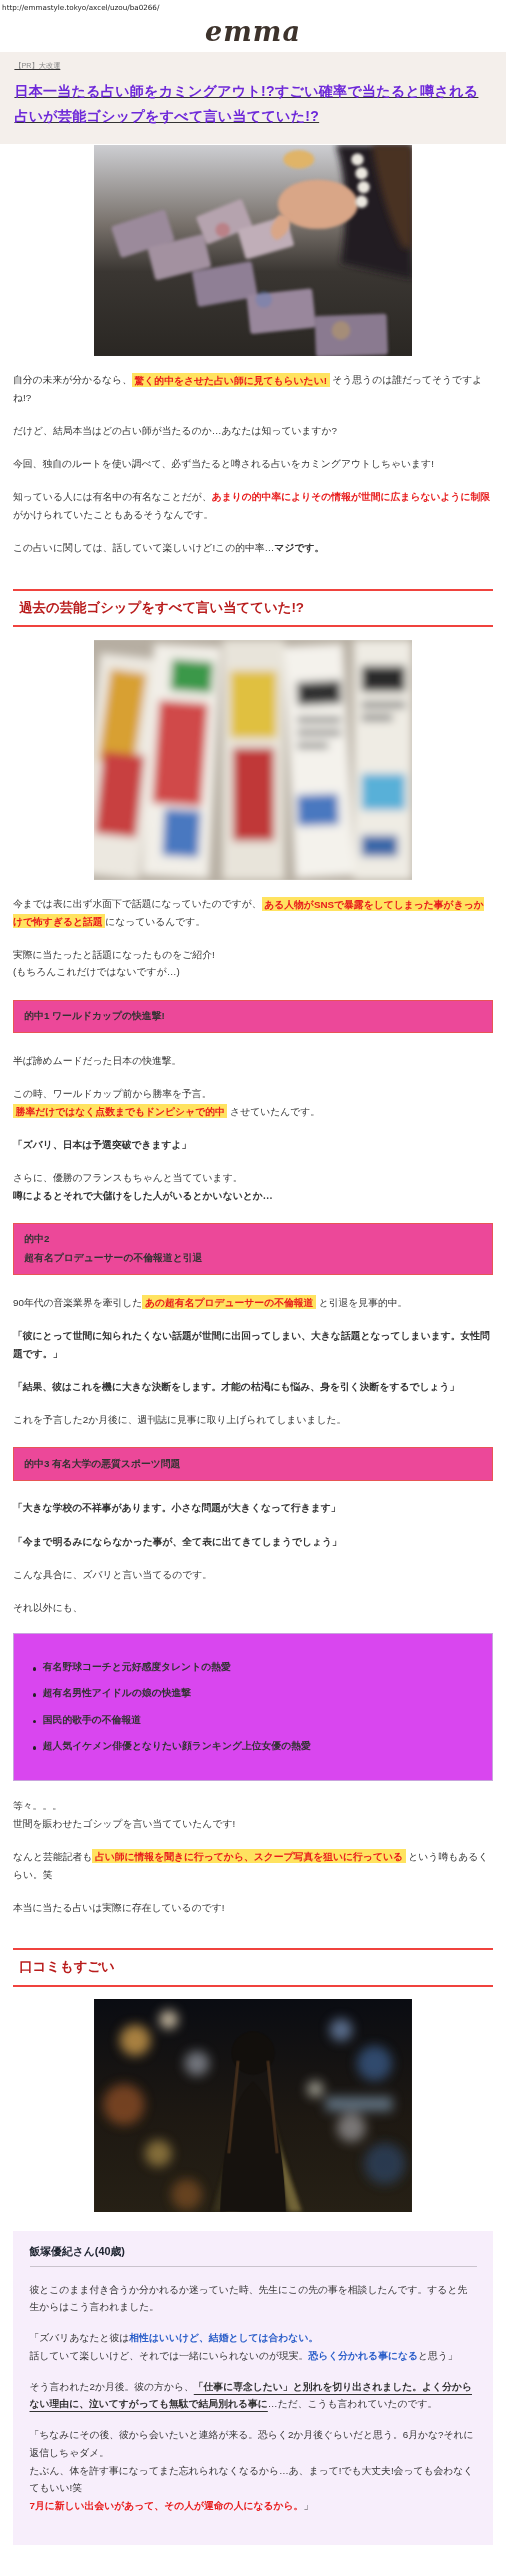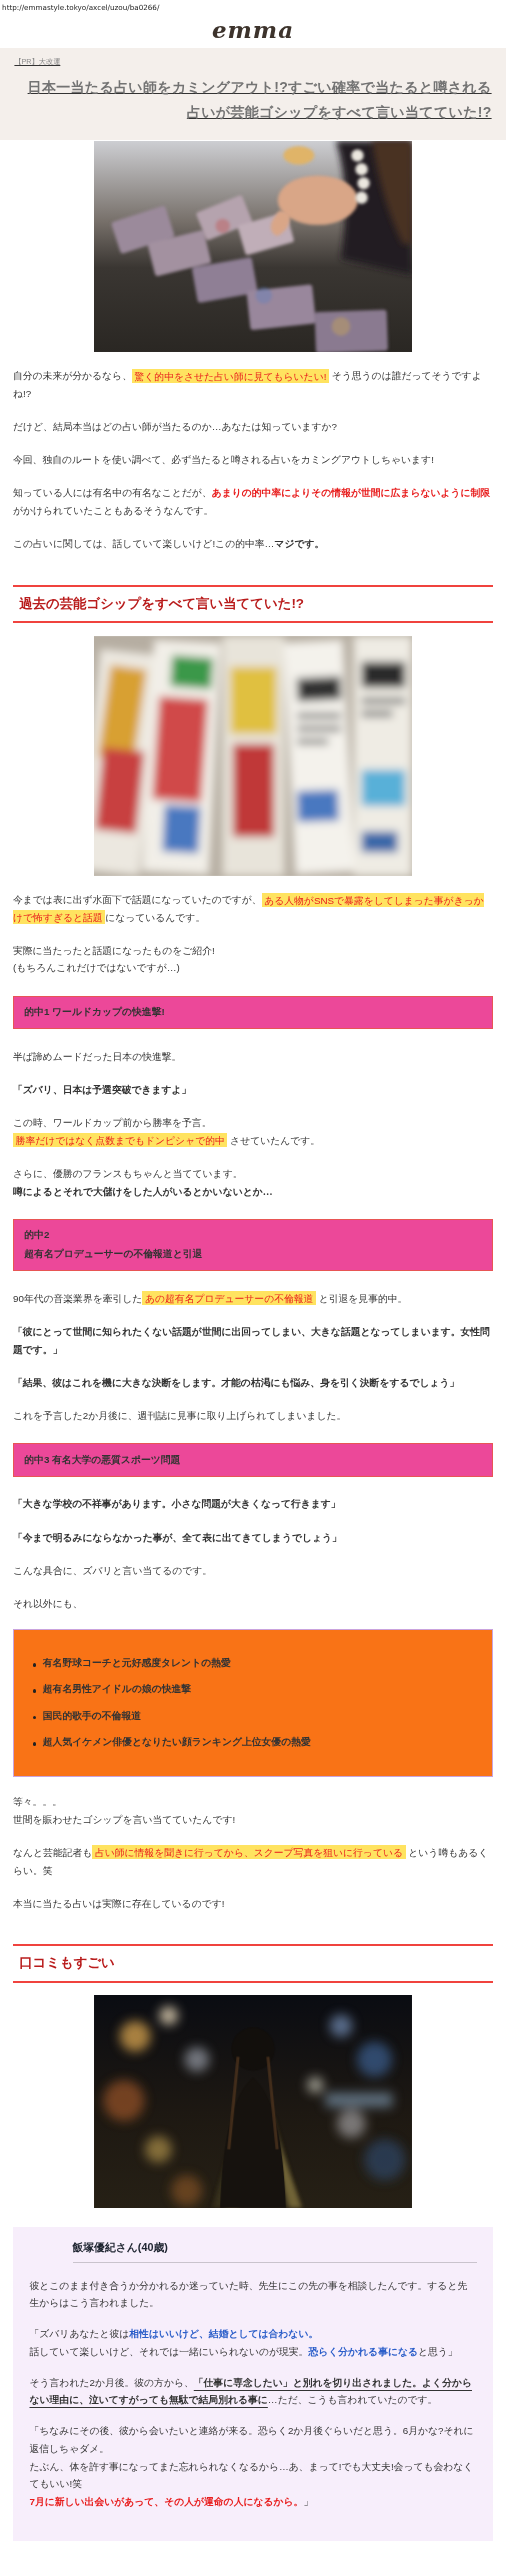--- a/index.html
+++ b/index.html
@@ -1,41 +1,41 @@
 <!DOCTYPE html>
 <html lang="ja" style="font-size:8.2px"><head>
 <meta charset="utf-8">
 <style>
   * { margin:0; padding:0; box-sizing:border-box; }
   body { background:#fff; font-family:"Liberation Sans","DejaVu Sans",sans-serif; color:#333; }
   .page { width:506px; margin:0 auto; background:#fff; }
   .url-line { font-size:7.2px; color:#222; padding:2.6px 2.1px 1px; font-family:"DejaVu Sans",sans-serif; }
   .site-header { background:#fff; text-align:center; padding:3.1px 0 5.2px; }
-  .logo { font-family:"DejaVu Serif","Liberation Serif",serif; font-style:italic; font-weight:bold; font-size:23px; color:#3d332c; letter-spacing:1px; }
+  .logo { font-family:"DejaVu Serif","Liberation Serif",serif; font-style:italic; font-weight:bold; font-size:27px; color:#3d332c; letter-spacing:1px; }
   .title-band { background:#f4efeb; padding:9.3px 14.4px 15.5px;text-decoration:underline; }
   .category { font-size:7.2px; color:#8a8a8a; margin-bottom:8.2px; }
-  h1.page-title { font-size:14px; color:#737373; font-weight:bold; line-height:1.75; letter-spacing:0.3px;text-align:right; }
+  h1.page-title { font-size:14px; color:#6d28d9; font-weight:bold; line-height:1.75; letter-spacing:0.3px; }
   main.content { padding:0 13px; }
   figure.ph { width:318px; margin:1px auto 11.3px; overflow:hidden; }
   figure.ph svg { display:block; }
   p.para { font-size:9.8px; line-height:1.8; margin:15.5px 0; }
-  .hl { background:#ffe360; color:#e81c1c; font-weight:normal; padding:1.5px 2.6px; }
+  .hl { background:#ffe360; color:#e81c1c; font-weight:bold; padding:1.5px 2.6px; }
   .rb { color:#e81c1c; font-weight:bold; }
   .b { font-weight:bold;font-family:Liberation Serif, serif; }
   .bb { color:#2b5ec9; font-weight:bold; }
   .bu { font-weight:bold; text-decoration:underline; text-decoration-thickness:1px; text-underline-offset:4.1px; }
   h2.section { border-top:2.6px solid #f0433e; border-bottom:2.6px solid #f0433e; font-size:13.4px; font-weight:bold; color:#b91c1c; padding:8.2px 6.2px; margin:32px 0 12.4px; }
   .hit-box { background:#ec4899; border:1px solid #e85555; padding:6.7px 10.3px; margin:18.5px 0; font-size:9.8px; font-weight:bold; line-height:1.9; }
-  .purple-box { background:#f97316; border:1px solid #c9a3dd; padding:13.4px 17.5px; margin:16.5px 0; }
+  .purple-box { background:#d946ef; border:1px solid #c9a3dd; padding:13.4px 17.5px; margin:16.5px 0; }
   .purple-box ul { list-style:none; }
   .purple-box li { font-size:9.8px; font-weight:bold; margin:13.4px 0; padding-left:11.3px; position:relative; }
   .purple-box li::before { content:""; position:absolute; left:1px; top:0.65em; width:3.6px; height:3.6px; background:#222; border-radius:50%; }
   .review { padding:14.4px 16.5px 17.5px; margin:18.5px 0 5.2px; }
   .review-1 { background:#f7eefb; }
-  .review h3 { font-size:10.8px; font-weight:bold; color:#1e2430; padding-bottom:7.2px; border-bottom:0.5px solid rgba(0,0,0,0.18); margin-bottom:5.2px;margin-left:43px; }
+  .review h3 { font-size:10.8px; font-weight:bold; color:#1e2430; padding-bottom:7.2px; border-bottom:0.5px solid rgba(0,0,0,0.18); margin-bottom:5.2px; }
   .review p { font-size:9.8px; line-height:1.8; margin:13.4px 0; }
 </style>
 </head>
 <body>
 
 <div class="page">
 
   <div class="url-line">http://emmastyle.tokyo/axcel/uzou/ba0266/</div>
 
   <header class="site-header">
@@ -135,22 +135,22 @@
       </svg>
     </figure>
 
     <p class="para"><span>今までは表に出ず水面下で話題になっていたのですが、</span><span class="hl">ある人物がSNSで暴露をしてしまった事がきっかけで怖すぎると話題</span><span>になっているんです。</span></p>
     <p class="para"><span>実際に当たったと話題になったものをご紹介!</span><br><span>(もちろんこれだけではないですが…)</span></p>
 
     <div class="hit-box">
       <span>的中1 ワールドカップの快進撃!</span>
     </div>
     <p class="para"><span>半ば諦めムードだった日本の快進撃。</span></p>
+    <p class="para"><span>この時、ワールドカップ前から勝率を予言。</span><br><span class="hl">勝率だけではなく点数までもドンピシャで的中</span> <span>させていたんです。</span></p>
     <p class="para"><span class="b">「ズバリ、日本は予選突破できますよ」</span></p>
-    <p class="para"><span>この時、ワールドカップ前から勝率を予言。</span><br><span class="hl">勝率だけではなく点数までもドンピシャで的中</span> <span>させていたんです。</span></p>
     <p class="para"><span>さらに、優勝のフランスもちゃんと当てています。</span><br><span class="b">噂によるとそれで大儲けをした人がいるとかいないとか…</span></p>
 
     <div class="hit-box">
       <span style="display:block">的中2</span>
       <span style="display:block">超有名プロデューサーの不倫報道と引退</span>
     </div>
     <p class="para"><span>90年代の音楽業界を牽引した</span><span class="hl">あの超有名プロデューサーの不倫報道</span> <span>と引退を見事的中。</span></p>
     <p class="para"><span class="b">「彼にとって世間に知られたくない話題が世間に出回ってしまい、大きな話題となってしまいます。女性問題です。」</span></p>
     <p class="para"><span class="b">「結果、彼はこれを機に大きな決断をします。才能の枯渇にも悩み、身を引く決断をするでしょう」</span></p>
     <p class="para"><span>これを予言した2か月後に、週刊誌に見事に取り上げられてしまいました。</span></p>

